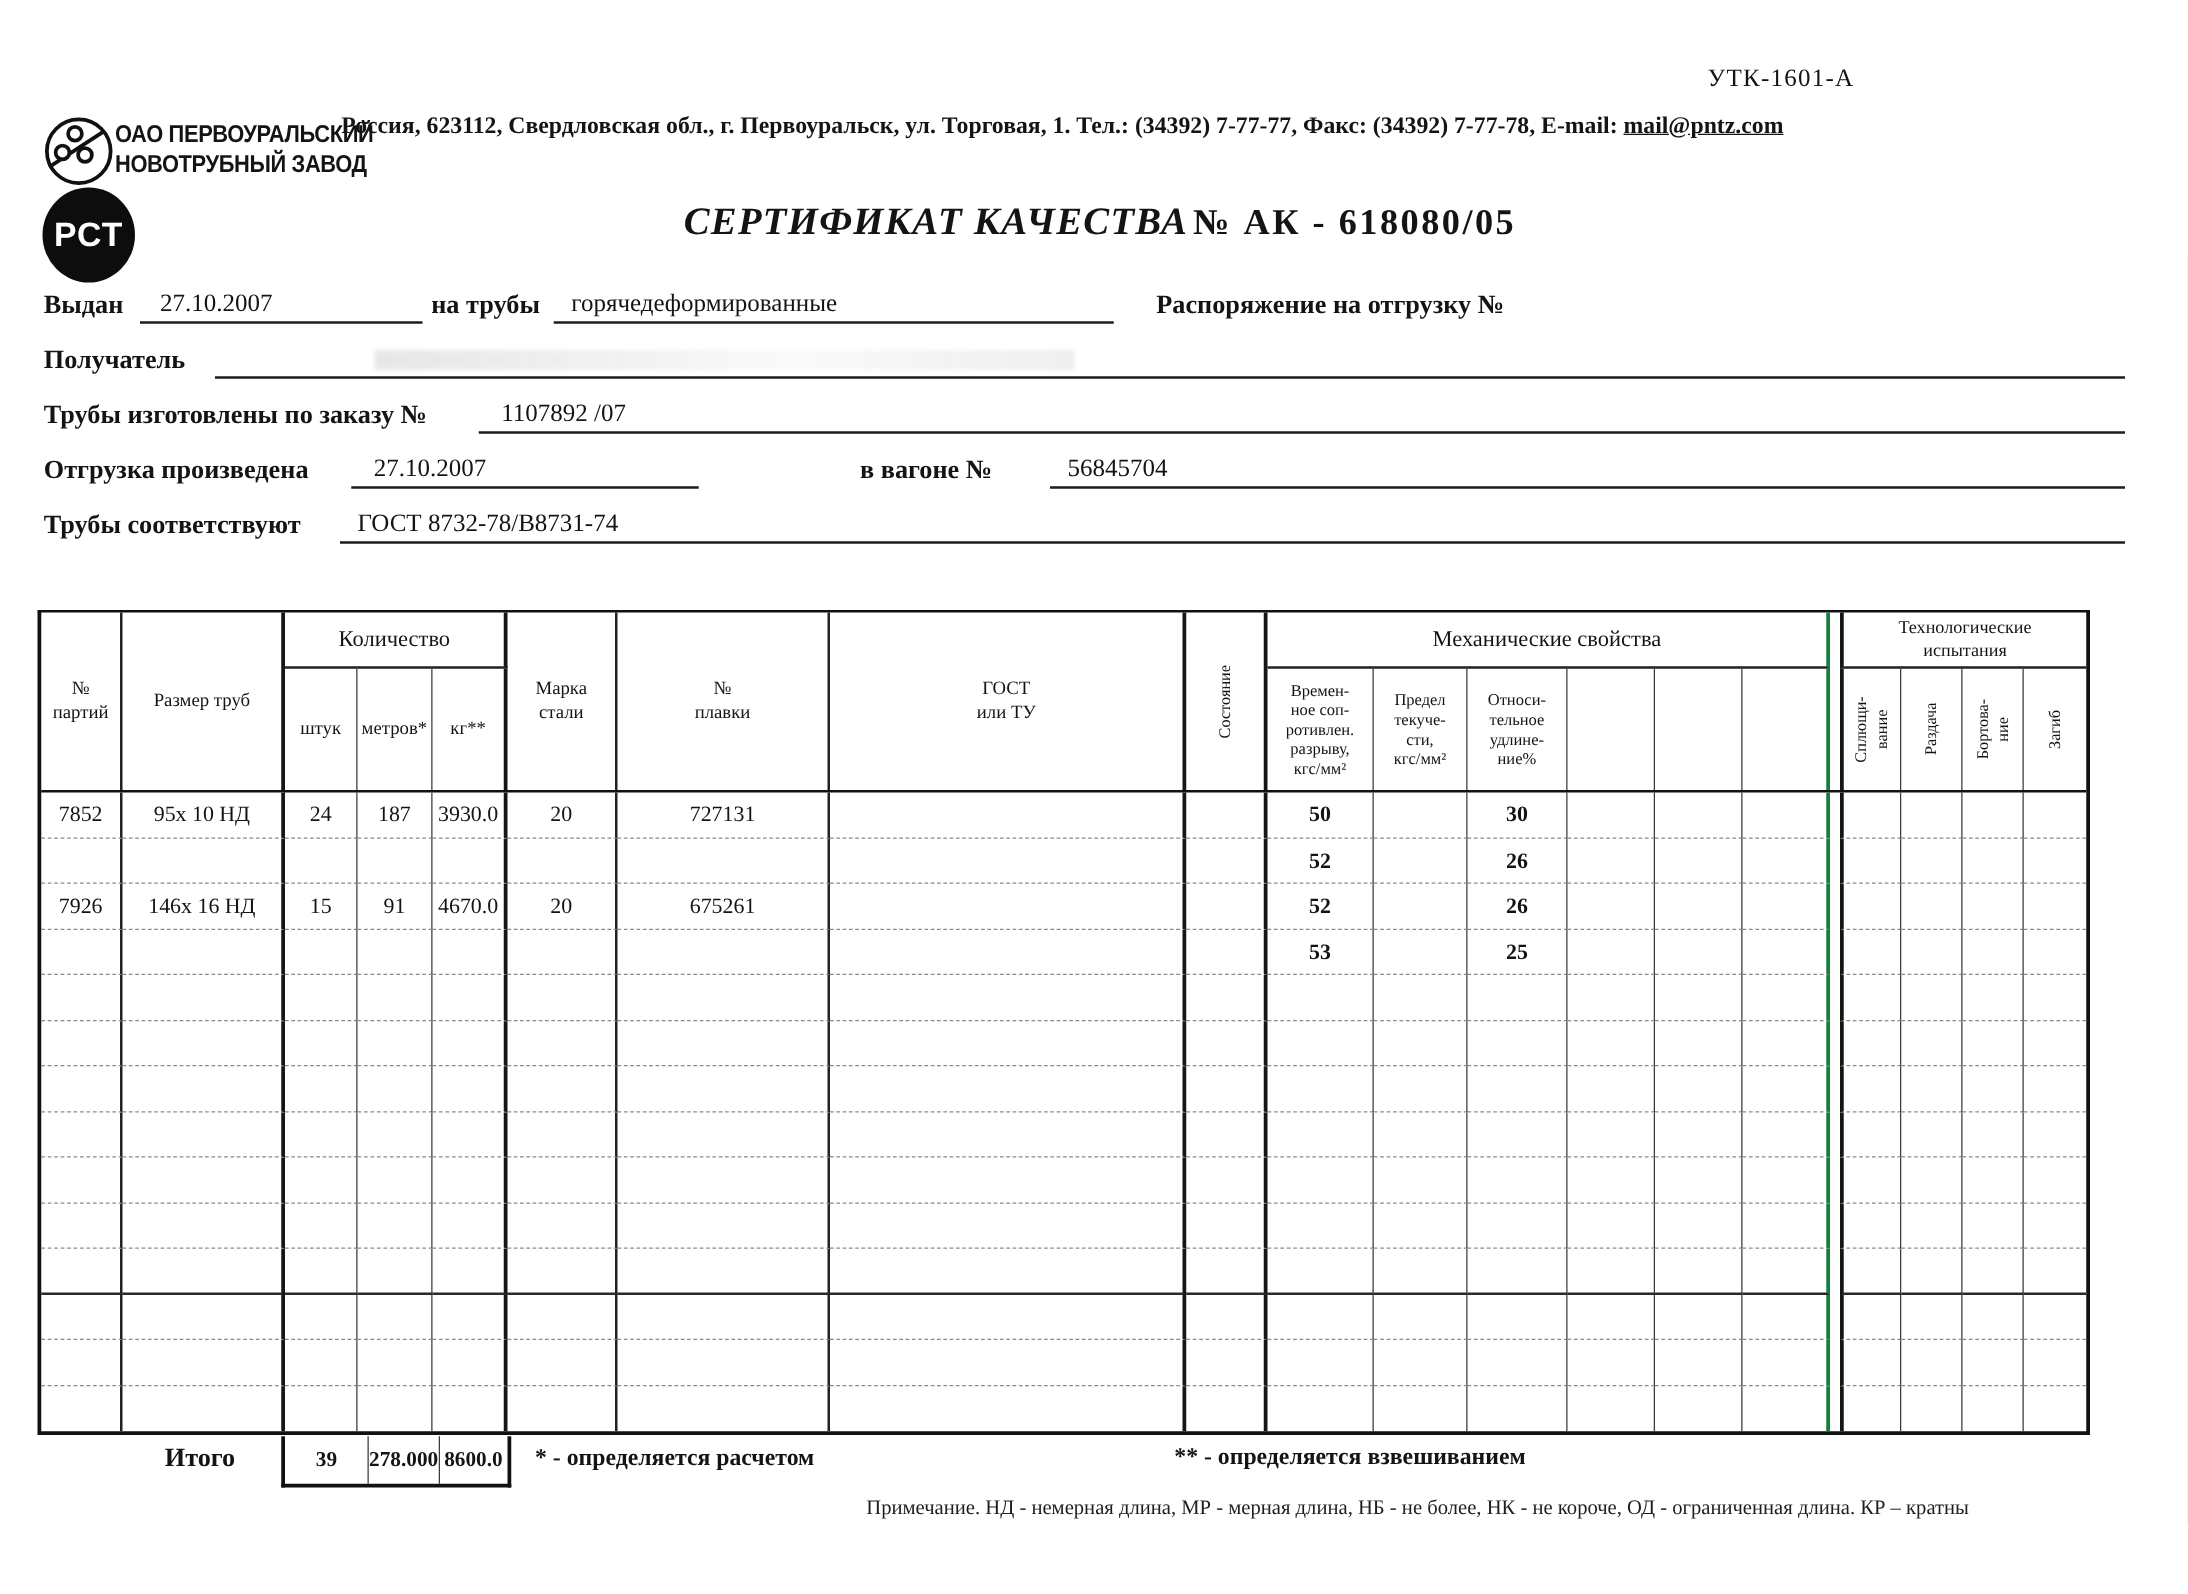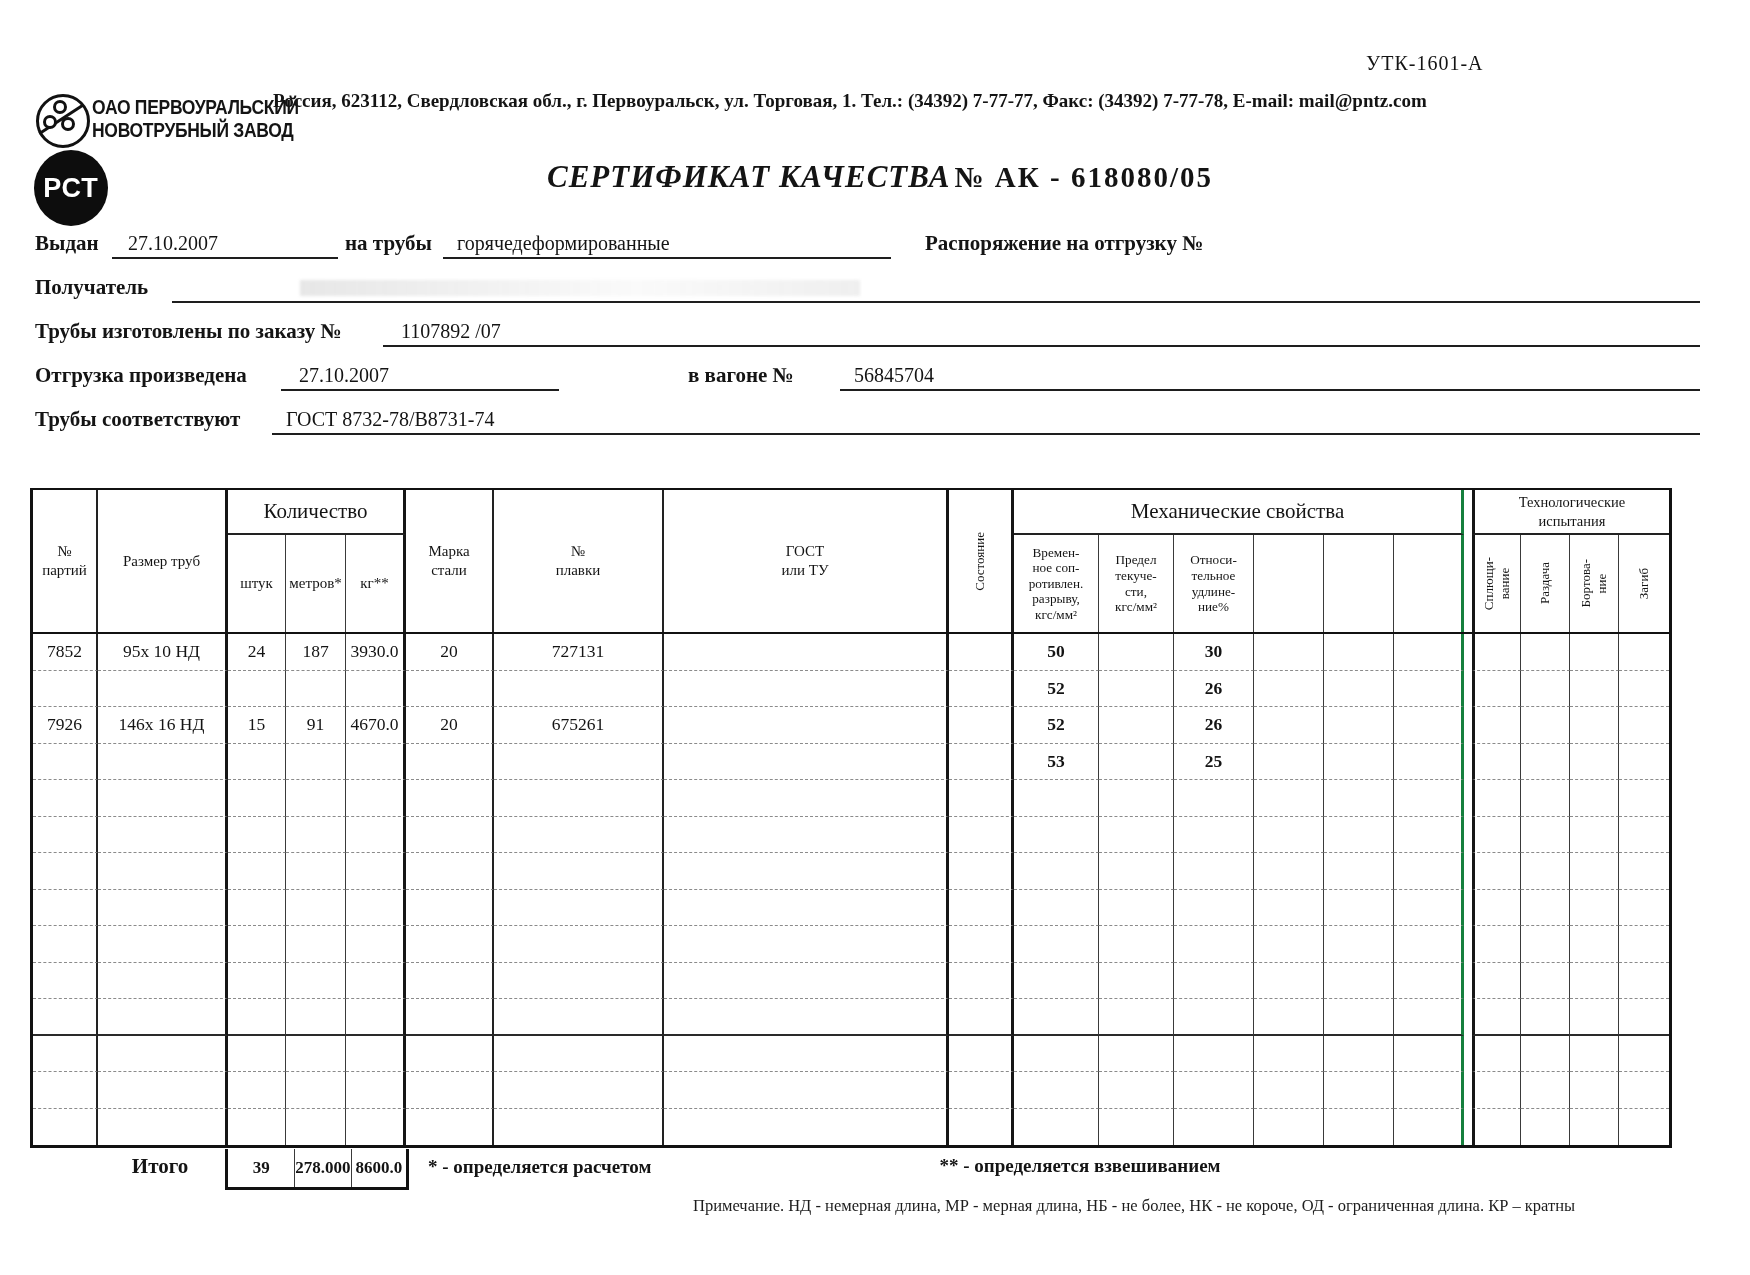--- a/index.html
+++ b/index.html
@@ -8,21 +8,21 @@
 
   
   .form-code{position:absolute;left:1366px;top:52px;font-size:20px;letter-spacing:1px;text-align:right;}
   .logo{position:absolute;left:36px;top:94px;width:48px;height:48px;border:3.5px solid #111;border-radius:50%;}
   .logo::after{content:'';position:absolute;left:-4px;top:21px;width:52px;height:3px;background:#111;transform:rotate(-33deg);}
   .lc{position:absolute;border:3px solid #111;border-radius:50%;width:14px;height:14px;background:#fff;box-sizing:border-box;z-index:2;}
   .lc.a{left:14px;top:3px}.lc.b{left:4px;top:18px}.lc.c{left:22px;top:20px}
   .company{position:absolute;left:92px;top:96px;font-family:"Liberation Sans",sans-serif;
            font-weight:bold;font-size:17.5px;line-height:1.18;letter-spacing:-0.3px;transform:scaleY(1.12);transform-origin:top left;white-space:nowrap;}
   .addr{position:absolute;left:273px;top:90px;font-size:19px;font-weight:bold;white-space:nowrap;}
-  .addr .email{}
+  .addr .email{text-decoration:underline;}
   .notice{position:absolute;left:228px;top:114px;font-size:14.5px;font-weight:bold;white-space:nowrap;}
   .rst{position:absolute;left:34px;top:150px;width:74px;height:76px;background:#0d0d0d;border-radius:50%;
        display:flex;align-items:center;justify-content:center;color:#fff;
        font-family:"Liberation Sans",sans-serif;font-weight:bold;font-size:27px;letter-spacing:1px;}
   .title{position:absolute;left:380px;top:159px;width:1000px;text-align:center;white-space:nowrap;}
   .title .t1{font-style:italic;font-weight:bold;font-size:31px;letter-spacing:1px;}
   .title .t2{font-weight:bold;font-size:29px;letter-spacing:2px;}
 
   
   .lbl{position:absolute;font-weight:bold;font-size:21px;white-space:nowrap;line-height:30px;}
@@ -34,21 +34,21 @@
 
   
   .tbl{position:absolute;left:30px;top:488px;width:1636px;border:3px solid #111;border-top-width:2.5px;box-sizing:content-box;}
   .thead,.tbody{display:grid;
     grid-template-columns:65px 130px 58px 60px 60px 88px 170px 285px 65px 85px 75px 80px 70px 70px 70px 8px 49px 49px 49px 50px;}
   .thead{grid-template-rows:45px 97px;border-bottom:2.5px solid #111;}
   .tbody{grid-auto-rows:36.5px;}
   .hcell{display:flex;align-items:center;justify-content:center;text-align:center;
          font-size:15px;line-height:1.25;box-sizing:border-box;padding:1px;}
   .pre{white-space:pre-line;}
-  .band{border-bottom:2px solid #222;font-size:21px;}
+  .band{border-bottom:2px solid #222;font-size:18px;}
   .mechsub{font-size:13.2px;line-height:1.18;}
   .techband{font-size:14.5px;border-left:3px solid #161616;}
   .vlab{writing-mode:vertical-rl;transform:rotate(180deg);font-size:13px;line-height:1.25;white-space:pre-line;text-align:center;}
   
   .c0{border-right:2px solid #222}
   .c1{border-right:3px solid #161616}
   .c2,.c3{border-right:1.5px solid #3a3a3a}
   .c4{border-right:3px solid #161616}
   .c5,.c6{border-right:2px solid #222}
   .c7,.c8{border-right:3px solid #161616}

